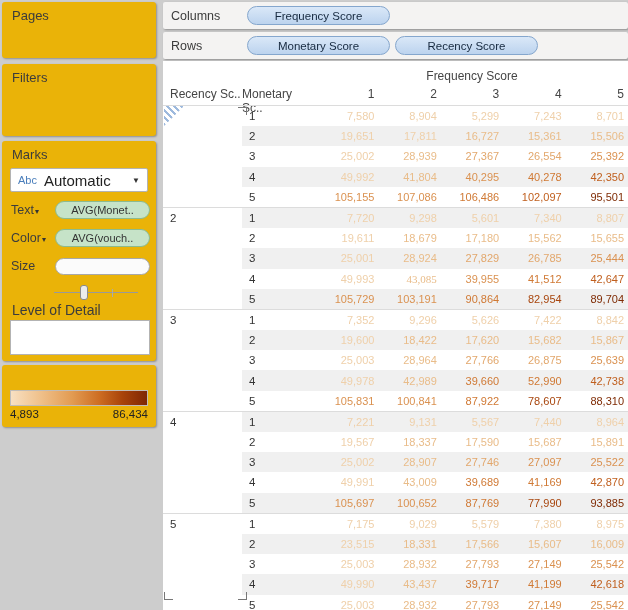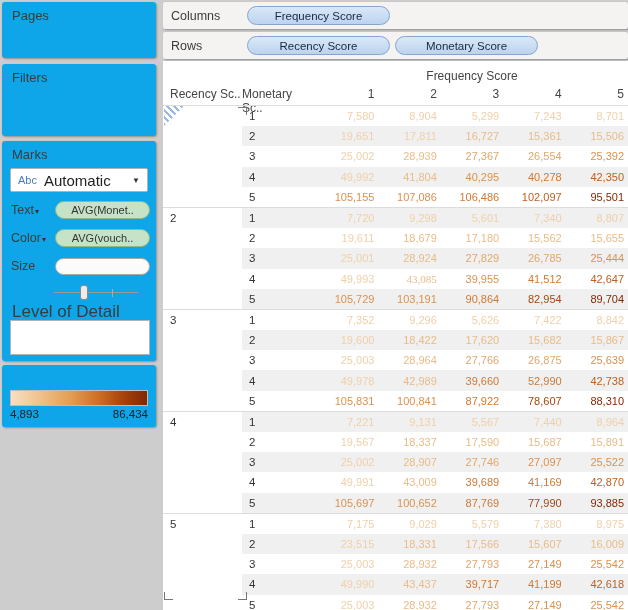--- a/index.html
+++ b/index.html
@@ -9,21 +9,21 @@
     font-family:"Liberation Sans",sans-serif;
     -webkit-font-smoothing:antialiased;
   }
   *{box-sizing:border-box}
   .app{position:relative;width:628px;height:610px}
 
   
   .sidebar{position:absolute;left:0;top:0;width:160px;height:610px}
   .card{
     position:absolute;left:2px;width:154px;
-    background:#0ea5e9;border-radius:3px;
+    background:#eab308;border-radius:3px;
     box-shadow:1px 1px 2px rgba(0,0,0,.3);
   }
   .card-pages{top:2px;height:56px}
   .card-filters{top:64px;height:72px}
   .card-marks{top:141px;height:220px}
   .card-legend{top:365px;height:62px}
   .card-title{font-size:13px;color:#3c3c3c;padding:6px 0 0 10px}
 
   .mark-dropdown{
     position:absolute;left:8px;right:8px;top:27px;height:24px;
@@ -43,21 +43,21 @@
     display:flex;align-items:center;justify-content:center;white-space:nowrap;
   }
   .pill.green{width:97px;background:#c6e3c8;border:1px solid #8cbb8e;color:#333;margin-left:auto}
   .size-oval{width:97px;height:17px;border:1px solid #a8a8a8;border-radius:9px;background:#fbfbfb;margin-left:auto}
 
   .slider{position:absolute;left:52px;top:144px;width:84px;height:15px}
   .slider-line{position:absolute;top:7px;left:0;right:0;height:1px;background:#999}
   .slider-handle{position:absolute;left:26px;top:0;width:8px;height:15px;background:#ececec;border:1px solid #8a8a8a;border-radius:3px}
   .slider-tick{position:absolute;left:58px;top:4px;width:1px;height:8px;background:#aaa}
 
-  .lod-label{position:absolute;left:10px;top:161px;font-size:17px;color:#3c3c3c}
+  .lod-label{position:absolute;left:10px;top:161px;font-size:14px;color:#3c3c3c}
   .lod-box{position:absolute;left:8px;right:6px;top:179px;height:35px;background:#fff;border:1px solid #b3b3b3}
 
   .legend-gradient{
     position:absolute;left:8px;right:8px;top:25px;height:16px;
     border:1px solid #c0bdb9;
     background:linear-gradient(90deg,#f8e0c2 0%,#efc08a 22%,#e29b52 45%,#cd6d22 65%,#a8430a 82%,#7f2704 100%);
   }
   .legend-labels{position:absolute;left:8px;right:8px;top:43px;display:flex;justify-content:space-between;font-size:11.5px;color:#222}
 
   
@@ -167,22 +167,22 @@
     <div class="shelf shelf-columns">
       <span class="shelf-label">Columns</span>
       <div class="pill-row" id="columns-pills">
           <span class="pill blue">Frequency Score</span>
         </div>
     </div>
 
     <div class="shelf shelf-rows">
       <span class="shelf-label">Rows</span>
       <div class="pill-row" id="rows-pills">
+          <span class="pill blue">Monetary Score</span>
           <span class="pill blue">Recency Score</span>
-          <span class="pill blue">Monetary Score</span>
         </div>
     </div>
 
     <div class="viz">
       <div class="fs-header">Frequency Score</div>
 
       <div class="thead">
         <span class="th-recency">Recency Sc..</span>
         <span class="th-monetary">Monetary Sc..</span>
         <span class="th-nums" id="col-headers">

